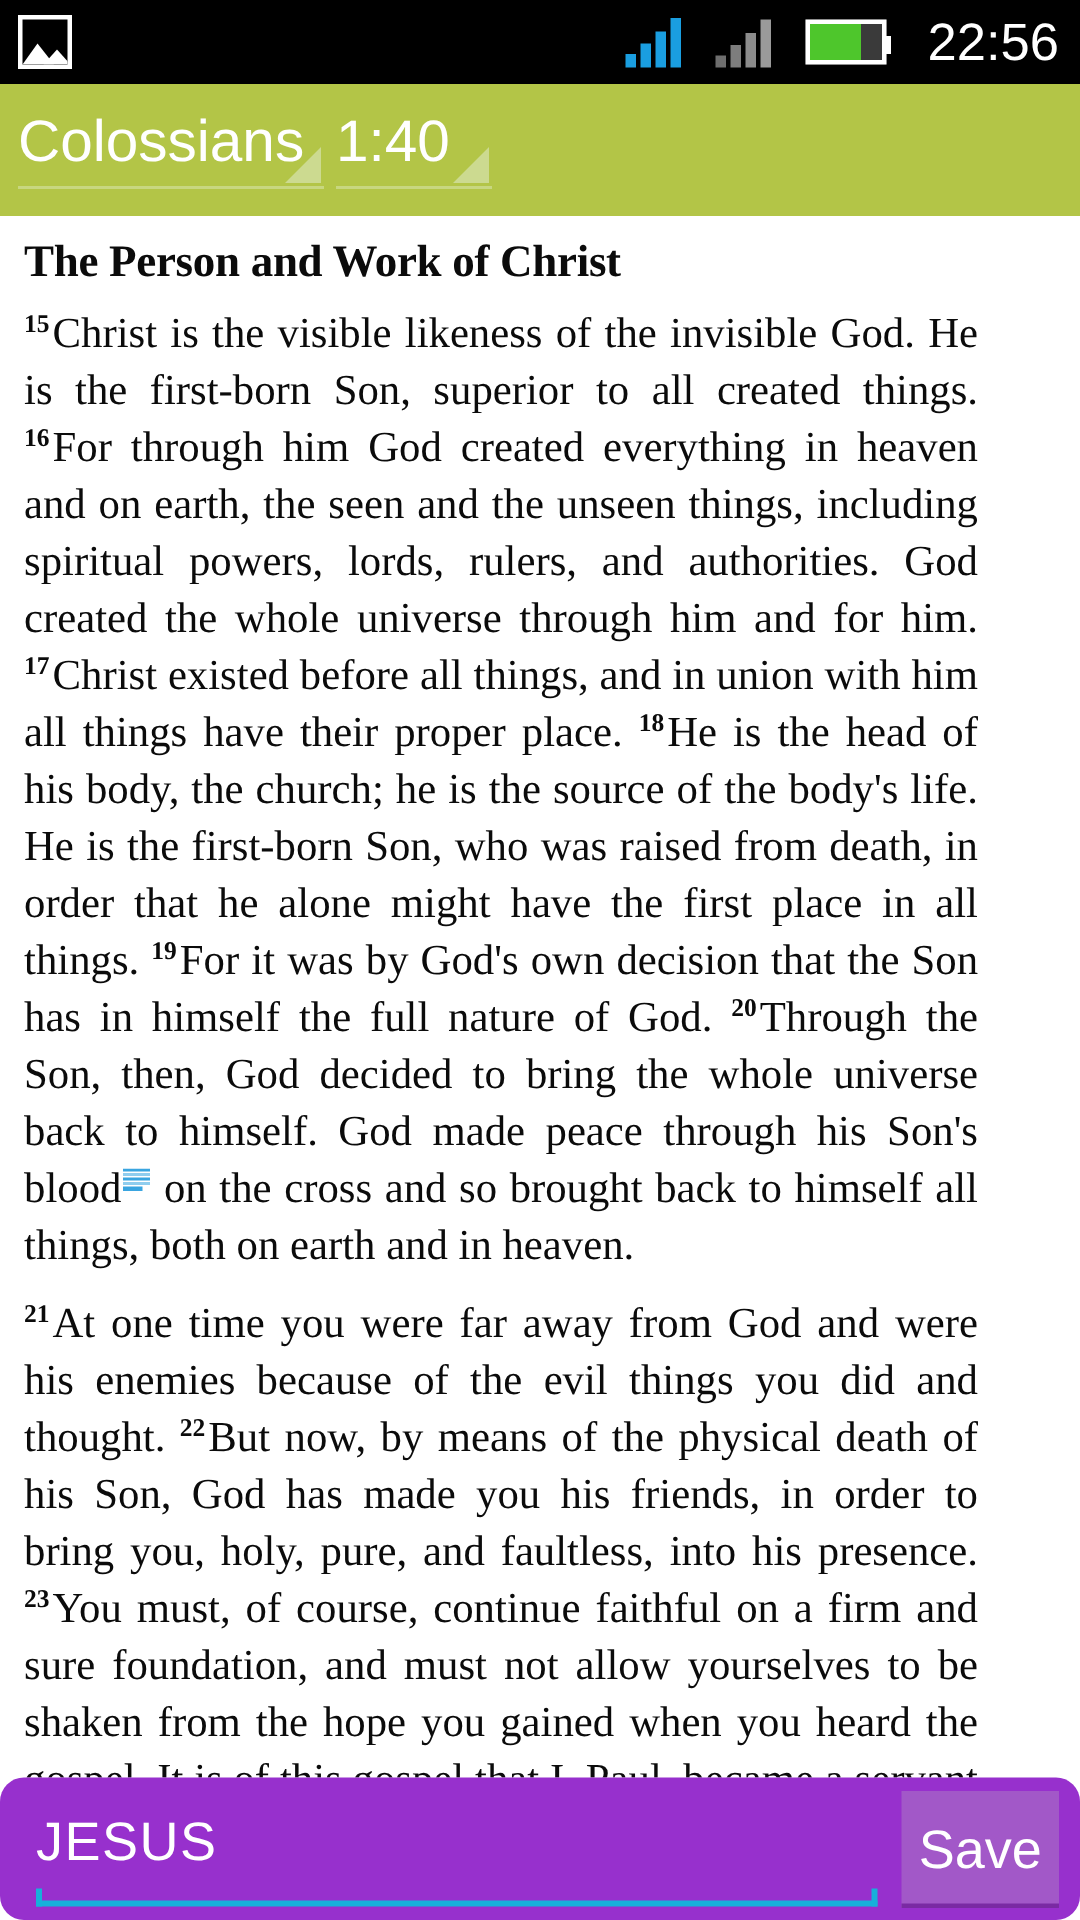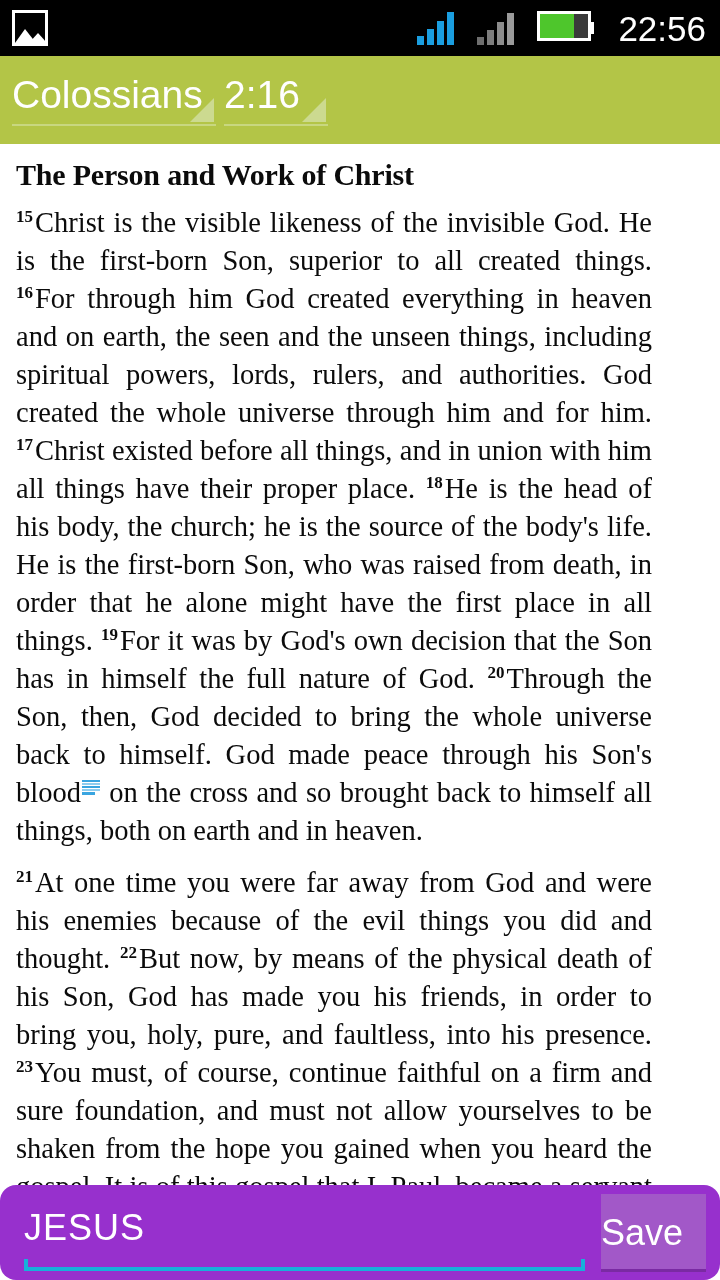--- a/index.html
+++ b/index.html
@@ -24,20 +24,21 @@
     background: #000000;
     display: flex;
     align-items: center;
     box-sizing: border-box;
     padding: 0 14px 0 12px;
   }
   .status-left { display: flex; align-items: center; gap: 10px; }
   .status-right {
     margin-left: auto;
     display: flex;
+    align-items: center;
     gap: 23px;
   }
   .gallery-icon {
     width: 36px; height: 36px;
     border: 3px solid #ffffff;
     background: #000000;
     position: relative;
     overflow: hidden;
     box-sizing: border-box;
   }
@@ -243,21 +244,21 @@
     height: 78px;
     background: #a258c8;
     border: none;
     border-bottom: 3px solid #7a2aa3;
     color: #ffffff;
     font-family: "Liberation Sans", sans-serif;
     font-size: 36px;
     font-weight: 300;
     line-height: 78px;
     padding: 0;
-    text-align: left;
+    text-align: center;
     cursor: pointer;
     flex: 0 0 auto;
   }
 </style>
 </head>
 <body>
 
 <div class="status-bar">
   <div class="status-left">
     <div class="gallery-icon">
@@ -285,21 +286,21 @@
     <span class="clock">22:56</span>
   </div>
 </div>
 
 <div class="app-header">
   <div class="spinner" id="spinner-book">
     <span class="sp-label">Colossians</span>
     <span class="caret"></span>
   </div>
   <div class="spinner" id="spinner-ref">
-    <span class="sp-label">2:16</span>
+    <span class="sp-label">1:40</span>
     <span class="caret"></span>
   </div>
 </div>
 
 <div class="scripture">
 
   <h2 class="section-heading">The Person and Work of Christ</h2>
 
   <p class="verse-para"><span class="vnum">15</span><span>Christ is the visible likeness of the invisible God. He is the first-born Son, superior to all created things.</span> <span class="vnum">16</span><span>For through him God created everything in heaven and on earth, the seen and the unseen things, including spiritual powers, lords, rulers, and authorities. God created the whole universe through him and for him.</span> <span class="vnum">17</span><span>Christ existed before all things, and in union with him all things have their proper place.</span> <span class="vnum">18</span><span>He is the head of his body, the church; he is the source of the body's life. He is the first-born Son, who was raised from death, in order that he alone might have the first place in all things.</span> <span class="vnum">19</span><span>For it was by God's own decision that the Son has in himself the full nature of God.</span> <span class="vnum">20</span><span>Through the Son, then, God decided to bring the whole universe back to himself. God made peace through his Son's blood</span><span class="note-icon"><i></i><i></i><i></i><i></i><i></i></span><span> on the cross and so brought back to himself all things, both on earth and in heaven.</span></p>
 

